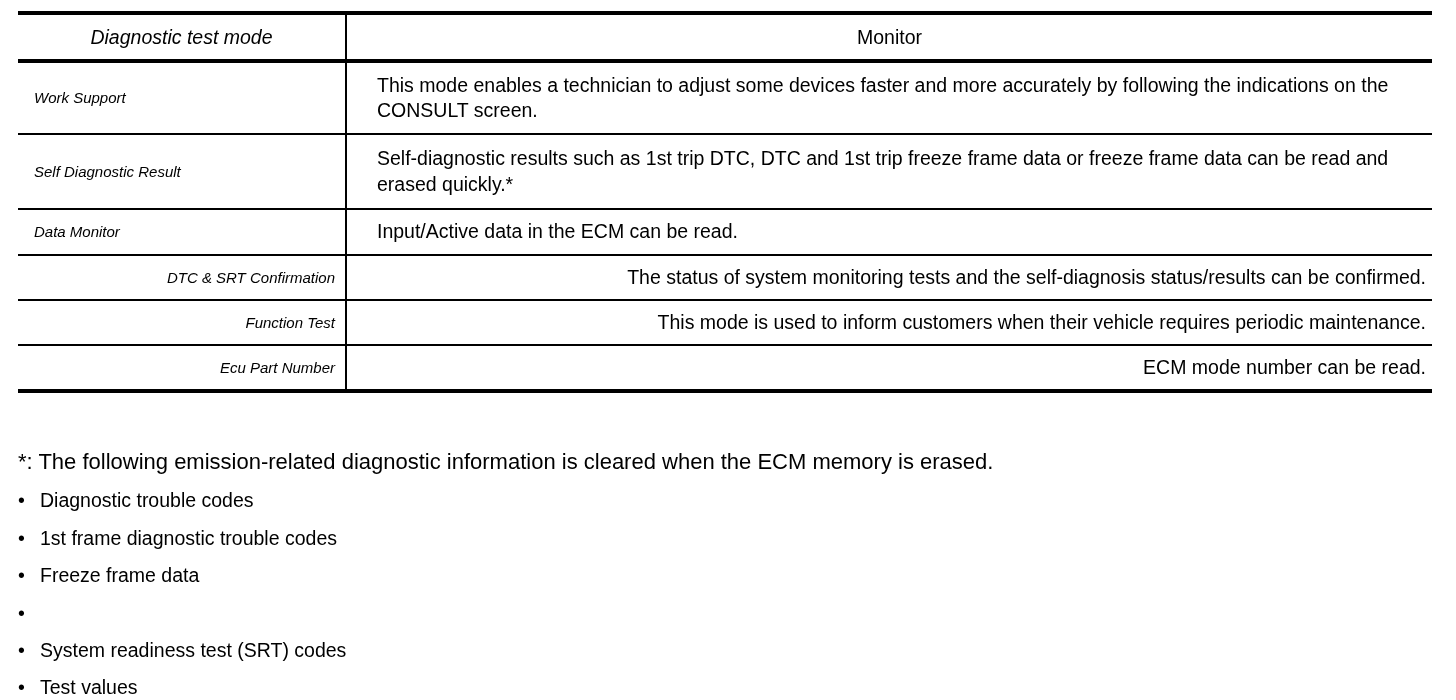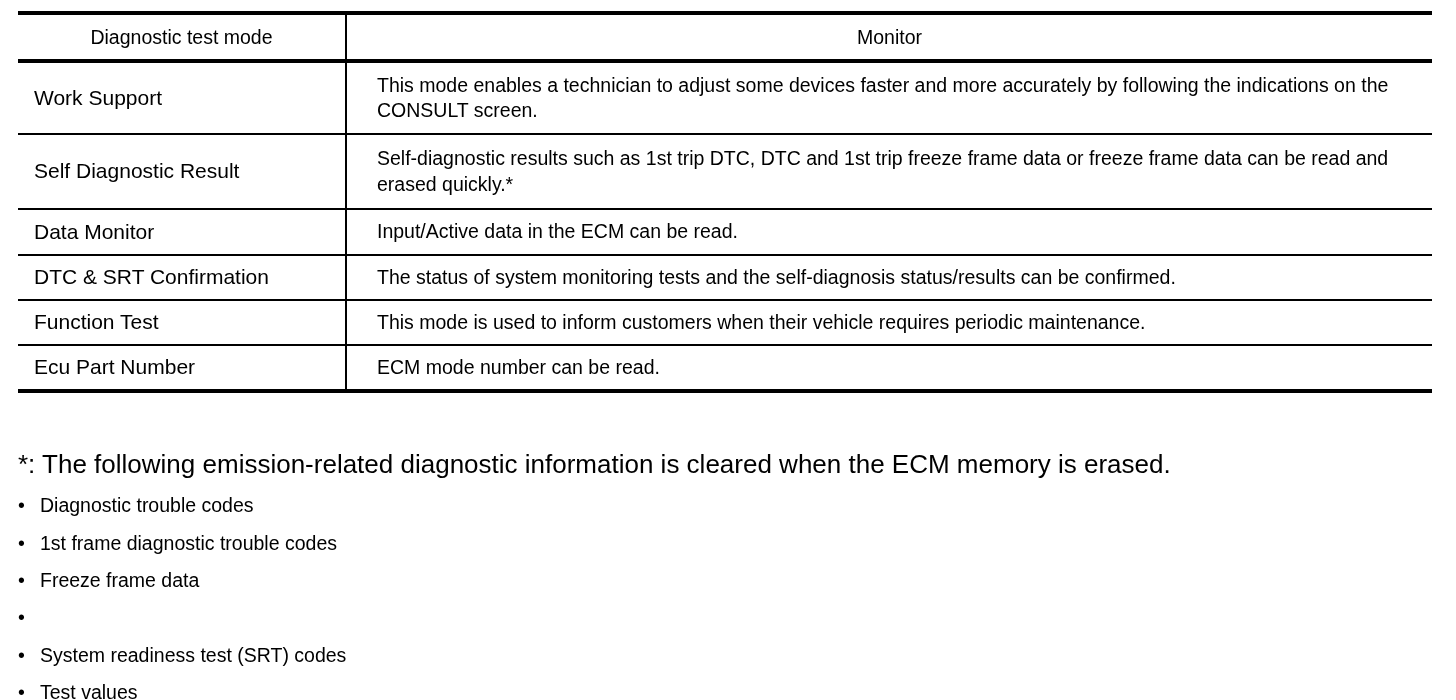--- a/index.html
+++ b/index.html
@@ -42,55 +42,56 @@
   }
 
   
   .rule-thick { border-top: 4px solid #000; }
   .rule-thin  { border-top: 2px solid #000; }
   .rule-bottom-thick { border-bottom: 4px solid #000; }
 
   
   .cell-mode {
     border-right: 2px solid #000;
+    font-style: italic;
   }
 
   .cell-mode-inner {
     padding: 0 10px 0 16px;
-    font-size: 21px;
+    font-size: 15px;
     line-height: 1.28;
   }
   .cell-func-inner {
     padding: 0 6px 0 30px;
     font-size: 19.5px;
     line-height: 1.30;
   }
 
   .head-mode-inner,
   .head-func-inner {
     text-align: center;
     font-size: 19.5px;
     line-height: 1.28;
   }
 
   tr.r-head td { height: 44px; }
   tr.r-tall td { height: 70px; }
   tr.r-mid  td { height: 73px; }
   tr.r-short td { height: 44px; }
-  tr.r-sm td { height: 43px; }
+  tr.r-sm td { height: 43px; text-align: right; }
 
   
   .notes {
     position: absolute;
     left: 18px;
     top: 449px;
     width: 1420px;
   }
   .footnote {
-    font-size: 26px;
+    font-size: 22px;
     line-height: 1.2;
     white-space: nowrap;
   }
   .bullet-list {
     margin: 0;
     padding: 0;
     list-style: none;
   }
   .bullet-item {
     font-size: 19.5px;

